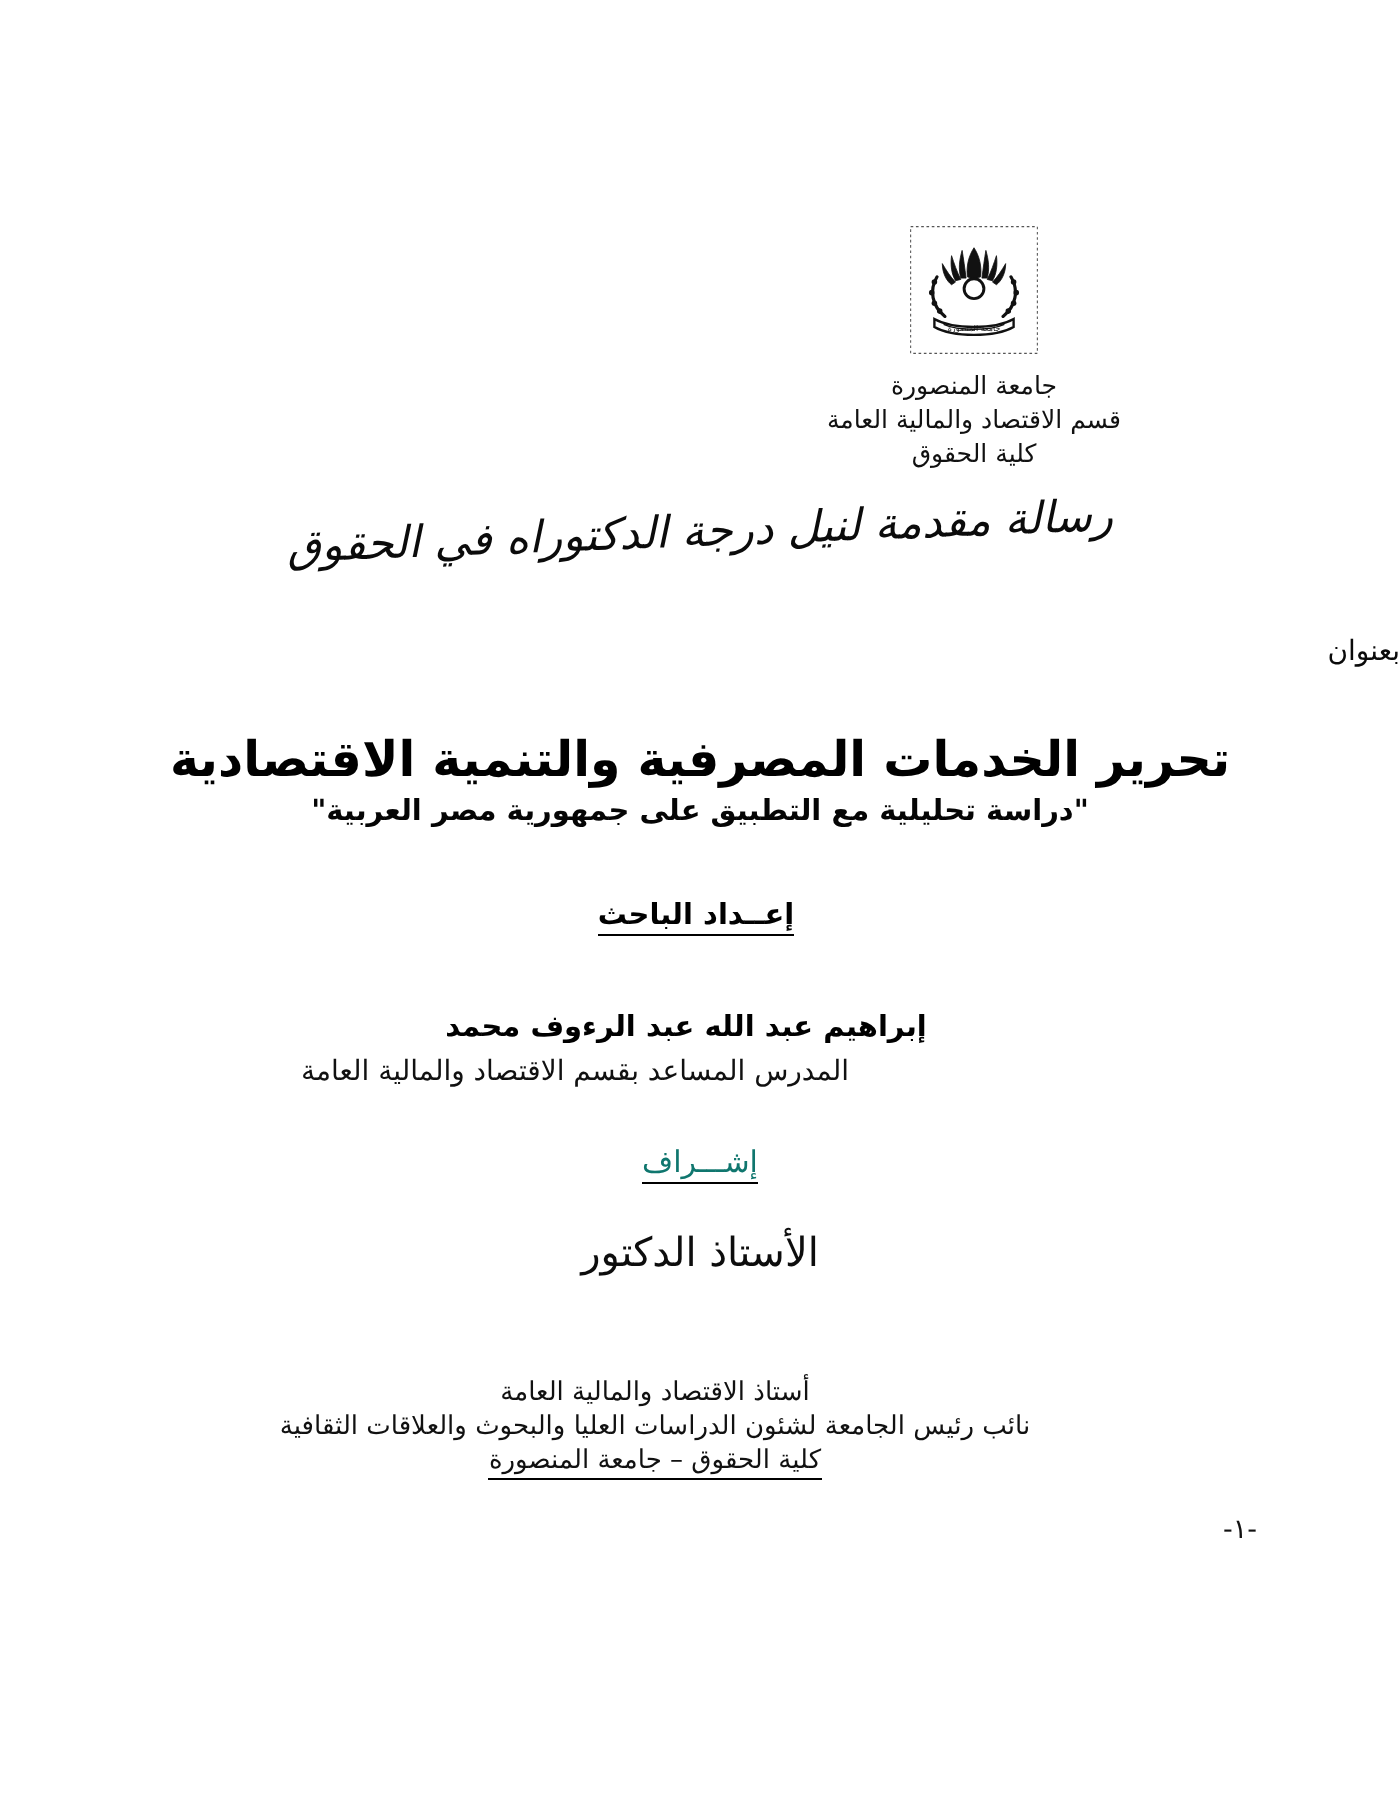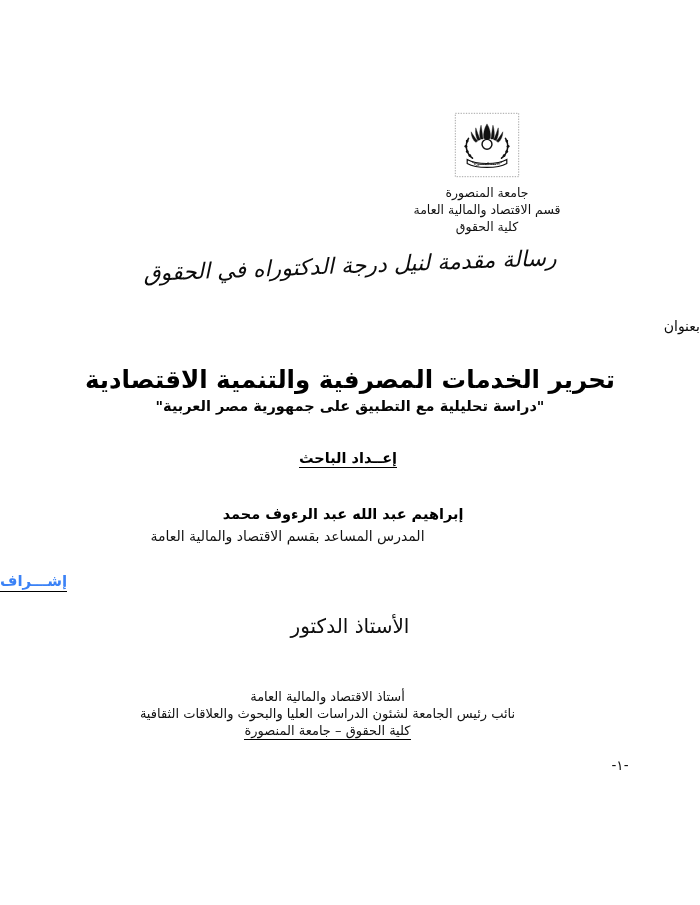--- a/index.html
+++ b/index.html
@@ -135,25 +135,25 @@
     font-size: 14px;
     font-weight: normal;
     color: #111;
   }
 
   .supervision {
     position: absolute;
     top: 572px;
     left: 0;
     width: 700px;
-    text-align: left;
+    text-align: center;
     font-size: 15px;
-    font-weight: bold;
+    font-weight: normal;
     letter-spacing: 1px;
-    color: #3b82f6;
+    color: #0f766e;
   }
   .supervision span.u {
     border-bottom: 1.4px solid #000;
     padding-bottom: 1px;
   }
 
   .prof-label {
     position: absolute;
     top: 614px;
     left: 0;

